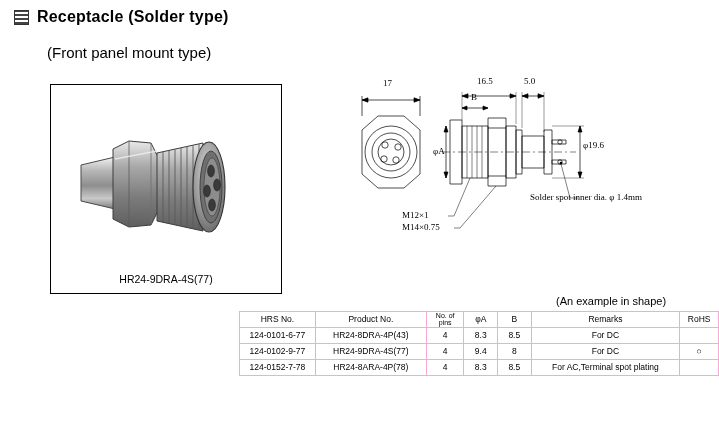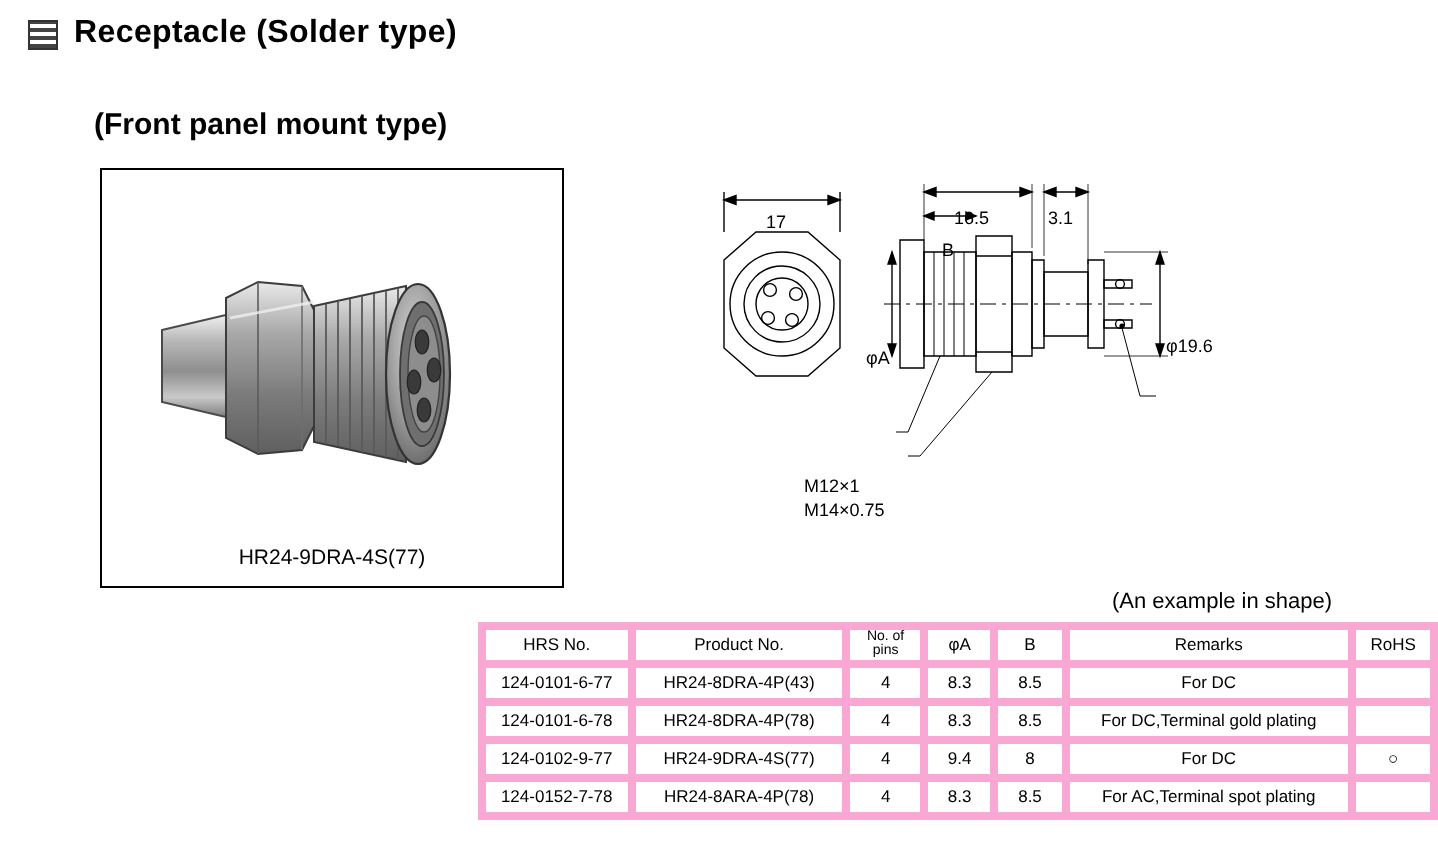--- a/index.html
+++ b/index.html
@@ -37,23 +37,23 @@
   }
   .hdr-title {
     font-size: 16px;
     font-weight: bold;
     letter-spacing: 0.2px;
   }
 
   .subtitle {
     position: absolute;
     left: 47px;
-    top: 54px;
+    top: 44px;
     font-size: 15px;
-    font-weight: bold;
+    font-weight: normal;
   }
 
   
   .photo-box {
     position: absolute;
     left: 50px;
     top: 84px;
     width: 230px;
     height: 208px;
     border: 1px solid #000;
@@ -78,23 +78,22 @@
   .drawing {
     position: absolute;
     left: 330px;
     top: 70px;
     width: 380px;
     height: 180px;
   }
   .dimtext {
     position: absolute;
     font-size: 9px;
-    font-family: Liberation Sans, sans-serif;
+    font-family: Liberation Serif, serif;
     white-space: nowrap;
-    margin-top: 28px;
   }
   .note-shape {
     position: absolute;
     left: 556px;
     top: 295px;
     font-size: 11px;
     white-space: nowrap;
   }
 
   
@@ -102,21 +101,21 @@
     position: absolute;
     left: 239px;
     top: 311px;
   }
   table.spec {
     border-collapse: collapse;
     font-size: 8.5px;
     font-family: "Liberation Sans", sans-serif;
   }
   table.spec th, table.spec td {
-    border: 4px solid #f9a8d4;
+    border: 1px solid #f9a8d4;
     padding: 1px 2px;
     text-align: center;
     height: 13px;
     line-height: 11px;
   }
   table.spec th {
     font-weight: normal;
   }
   .c-hrs   { width: 72px; }
   .c-prod  { width: 108px; }
@@ -271,26 +270,27 @@
         <path d="M130,158 L124,158" stroke-width="0.5"></path>
 
         <path d="M231,94 L240,128" stroke-width="0.5"></path>
         <path d="M240,128 L248,128" stroke-width="0.5"></path>
         <circle cx="231" cy="93" r="1.3" fill="#000" stroke="none"></circle>
       </g>
     </svg>
 
     <span class="dimtext" style="left:53px; top:8px;">17</span>
     <span class="dimtext" style="left:147px; top:6px;">16.5</span>
-    <span class="dimtext" style="left:194px; top:6px;">3.1</span>
+    <span class="dimtext" style="left:194px; top:6px;">5.0</span>
     <span class="dimtext" style="left:141px; top:22px;">B</span>
     <span class="dimtext" style="left:103px; top:76px;">φA</span>
     <span class="dimtext" style="left:253px; top:70px;">φ19.6</span>
     <span class="dimtext" style="left:72px; top:140px;">M12×1</span>
     <span class="dimtext" style="left:72px; top:152px;">M14×0.75</span>
+    <span class="dimtext" style="left:200px; top:122px;">Solder spot inner dia. φ 1.4mm</span>
   </div>
 
   <div class="note-shape">(An example in shape)</div>
 
   <div class="tbl-wrap">
     <table class="spec">
       <thead>
         <tr>
           <th class="c-hrs">HRS No.</th>
           <th class="c-prod">Product No.</th>
@@ -308,29 +308,20 @@
         <tr>
           <td>124-0101-6-77</td>
           <td>HR24-8DRA-4P(43)</td>
           <td>4</td>
           <td>8.3</td>
           <td>8.5</td>
           <td>For DC</td>
           <td></td>
         </tr>
         <tr>
-          <td>124-0101-6-78</td>
-          <td>HR24-8DRA-4P(78)</td>
-          <td>4</td>
-          <td>8.3</td>
-          <td>8.5</td>
-          <td>For DC,Terminal gold plating</td>
-          <td></td>
-        </tr>
-        <tr>
           <td>124-0102-9-77</td>
           <td>HR24-9DRA-4S(77)</td>
           <td>4</td>
           <td>9.4</td>
           <td>8</td>
           <td>For DC</td>
           <td>○</td>
         </tr>
         <tr>
           <td>124-0152-7-78</td>

